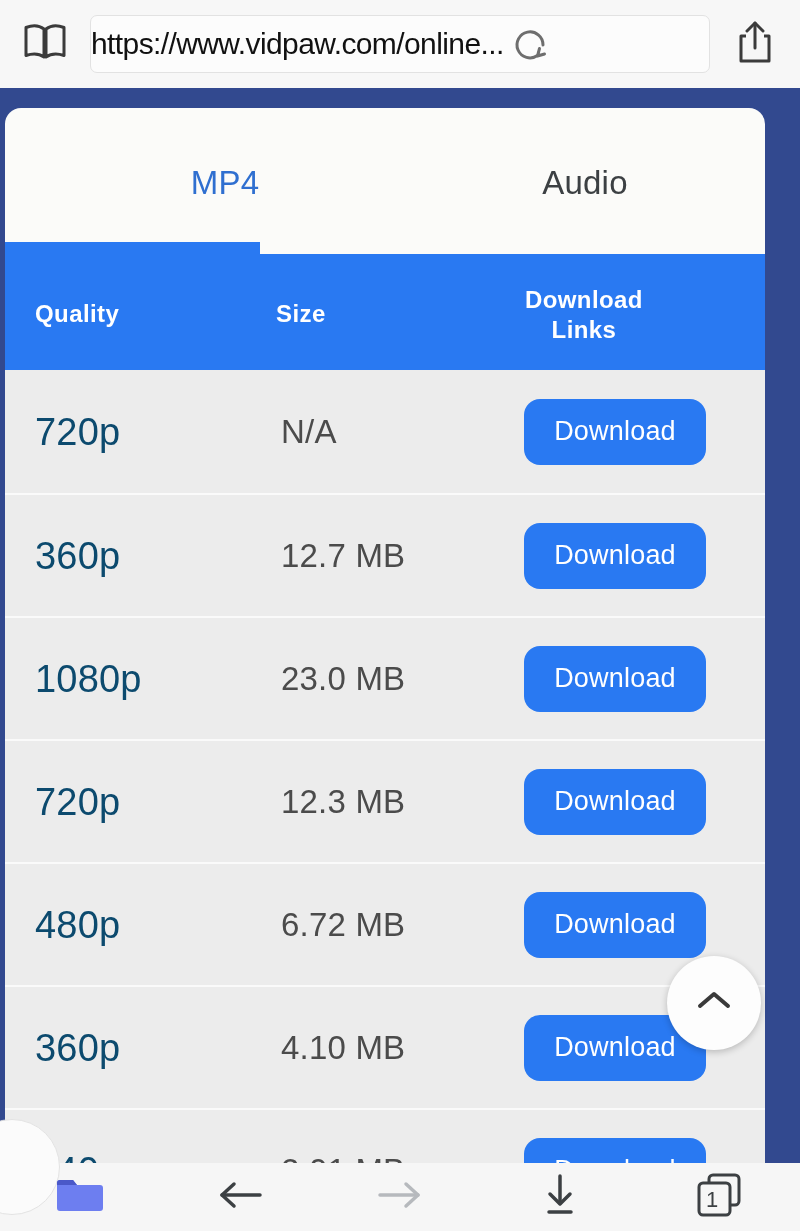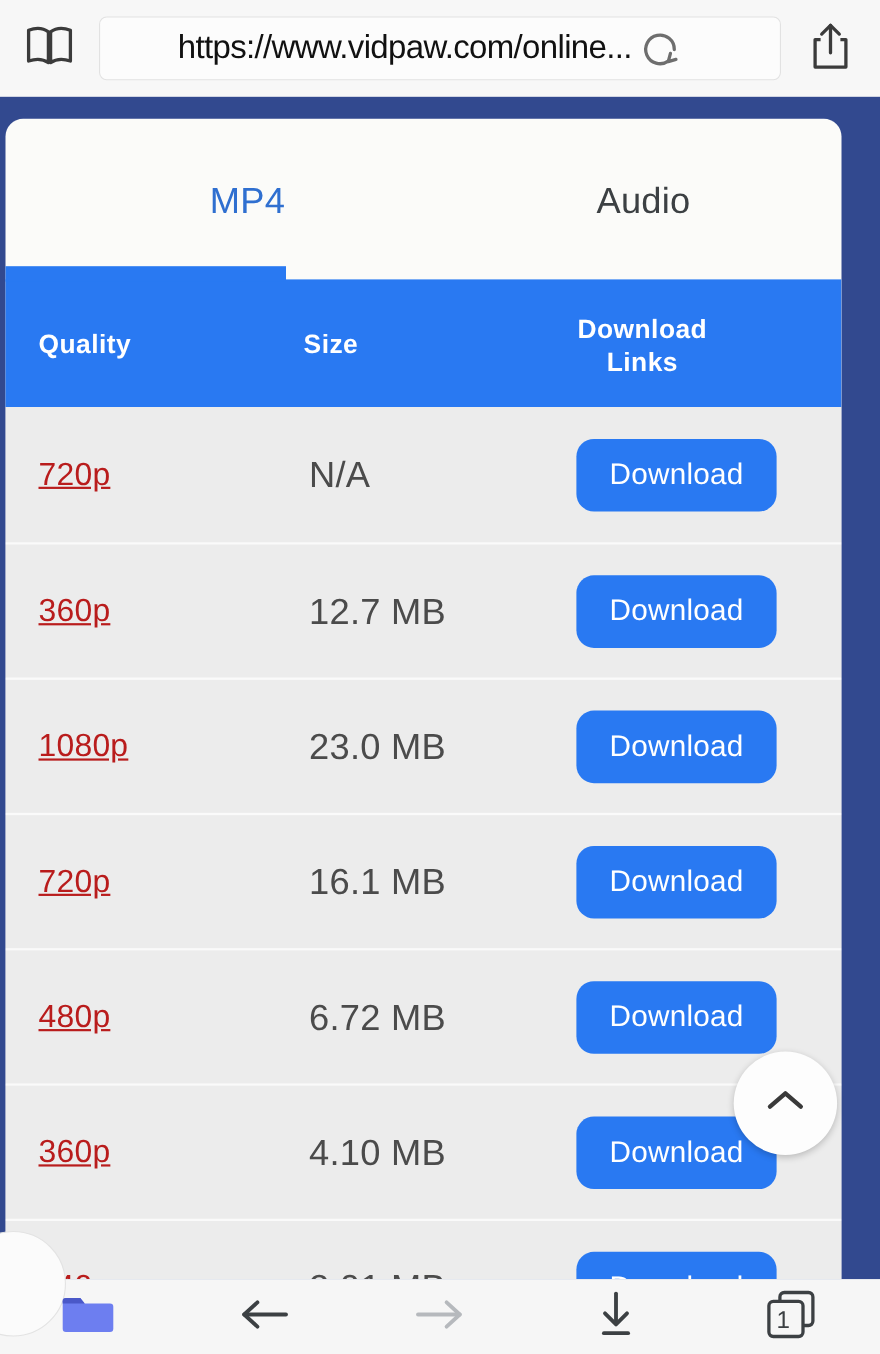--- a/index.html
+++ b/index.html
@@ -33,21 +33,20 @@
   }
   .addressbar {
     flex: 1 1 auto;
     height: 56px;
     margin: 0 14px;
     background: #fcfcfc;
     border: 1px solid #e2e2e2;
     border-radius: 7px;
     display: flex;
     align-items: center;
-    justify-content: center;
     position: relative;
     overflow: hidden;
   }
   .addr-url {
     font-size: 30px;
     color: #111111;
     letter-spacing: -0.6px;
     white-space: nowrap;
     padding-right: 6px;
   }
@@ -148,24 +147,23 @@
     background: #ececec;
     border-top: 2px solid #fafafa;
     box-sizing: border-box;
   }
   .row:first-child { border-top: none; }
   .cell-quality {
     position: absolute;
     left: 30px;
     top: 50%;
     transform: translateY(-50%);
-    font-size: 29px;
-    color: #b91c1c;
+    font-size: 38px;
+    color: #0c4a6e;
     letter-spacing: 0.2px;
-    text-decoration: underline;
   }
   .cell-size {
     position: absolute;
     left: 276px;
     top: 50%;
     transform: translateY(-50%);
     font-size: 33px;
     color: #4b4b4b;
     letter-spacing: 0.2px;
   }
@@ -322,21 +320,21 @@
       <div class="row">
         <div class="cell-quality">1080p</div>
         <div class="cell-size">23.0 MB</div>
         <div class="cell-action">
           <button class="dl-btn">Download</button>
         </div>
       </div>
 
       <div class="row">
         <div class="cell-quality">720p</div>
-        <div class="cell-size">16.1 MB</div>
+        <div class="cell-size">12.3 MB</div>
         <div class="cell-action">
           <button class="dl-btn">Download</button>
         </div>
       </div>
 
       <div class="row">
         <div class="cell-quality">480p</div>
         <div class="cell-size">6.72 MB</div>
         <div class="cell-action">
           <button class="dl-btn">Download</button>

